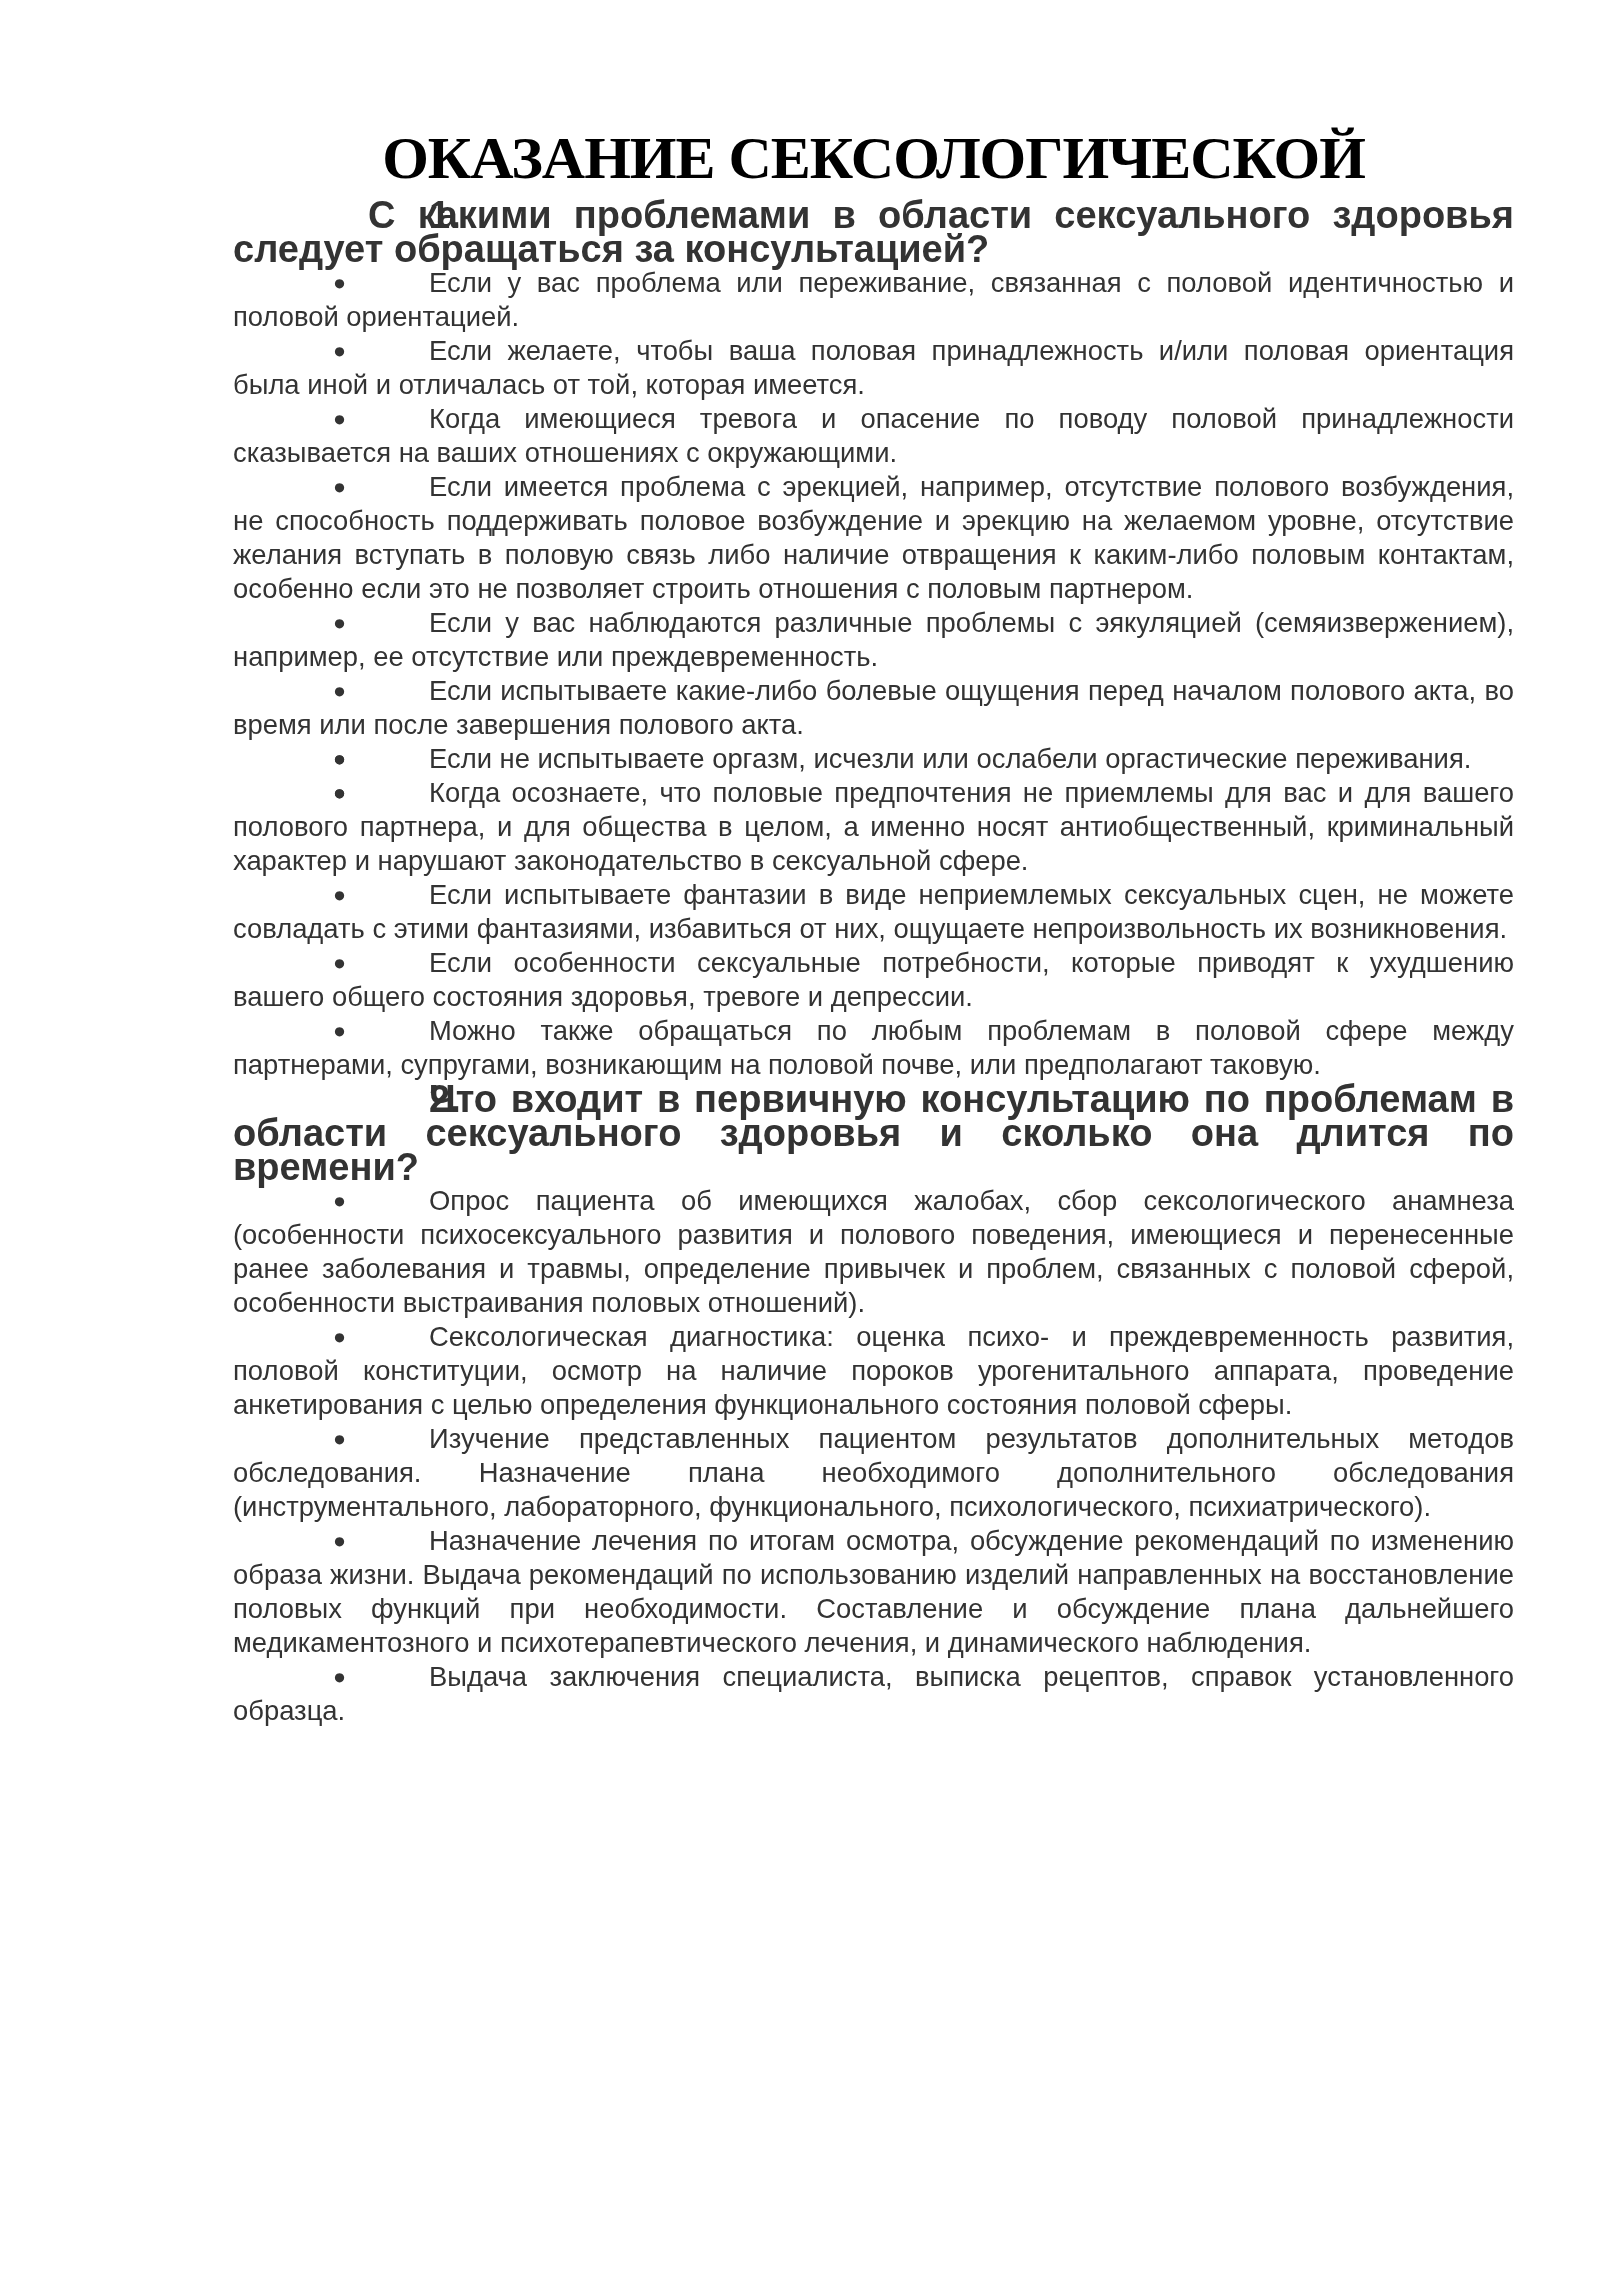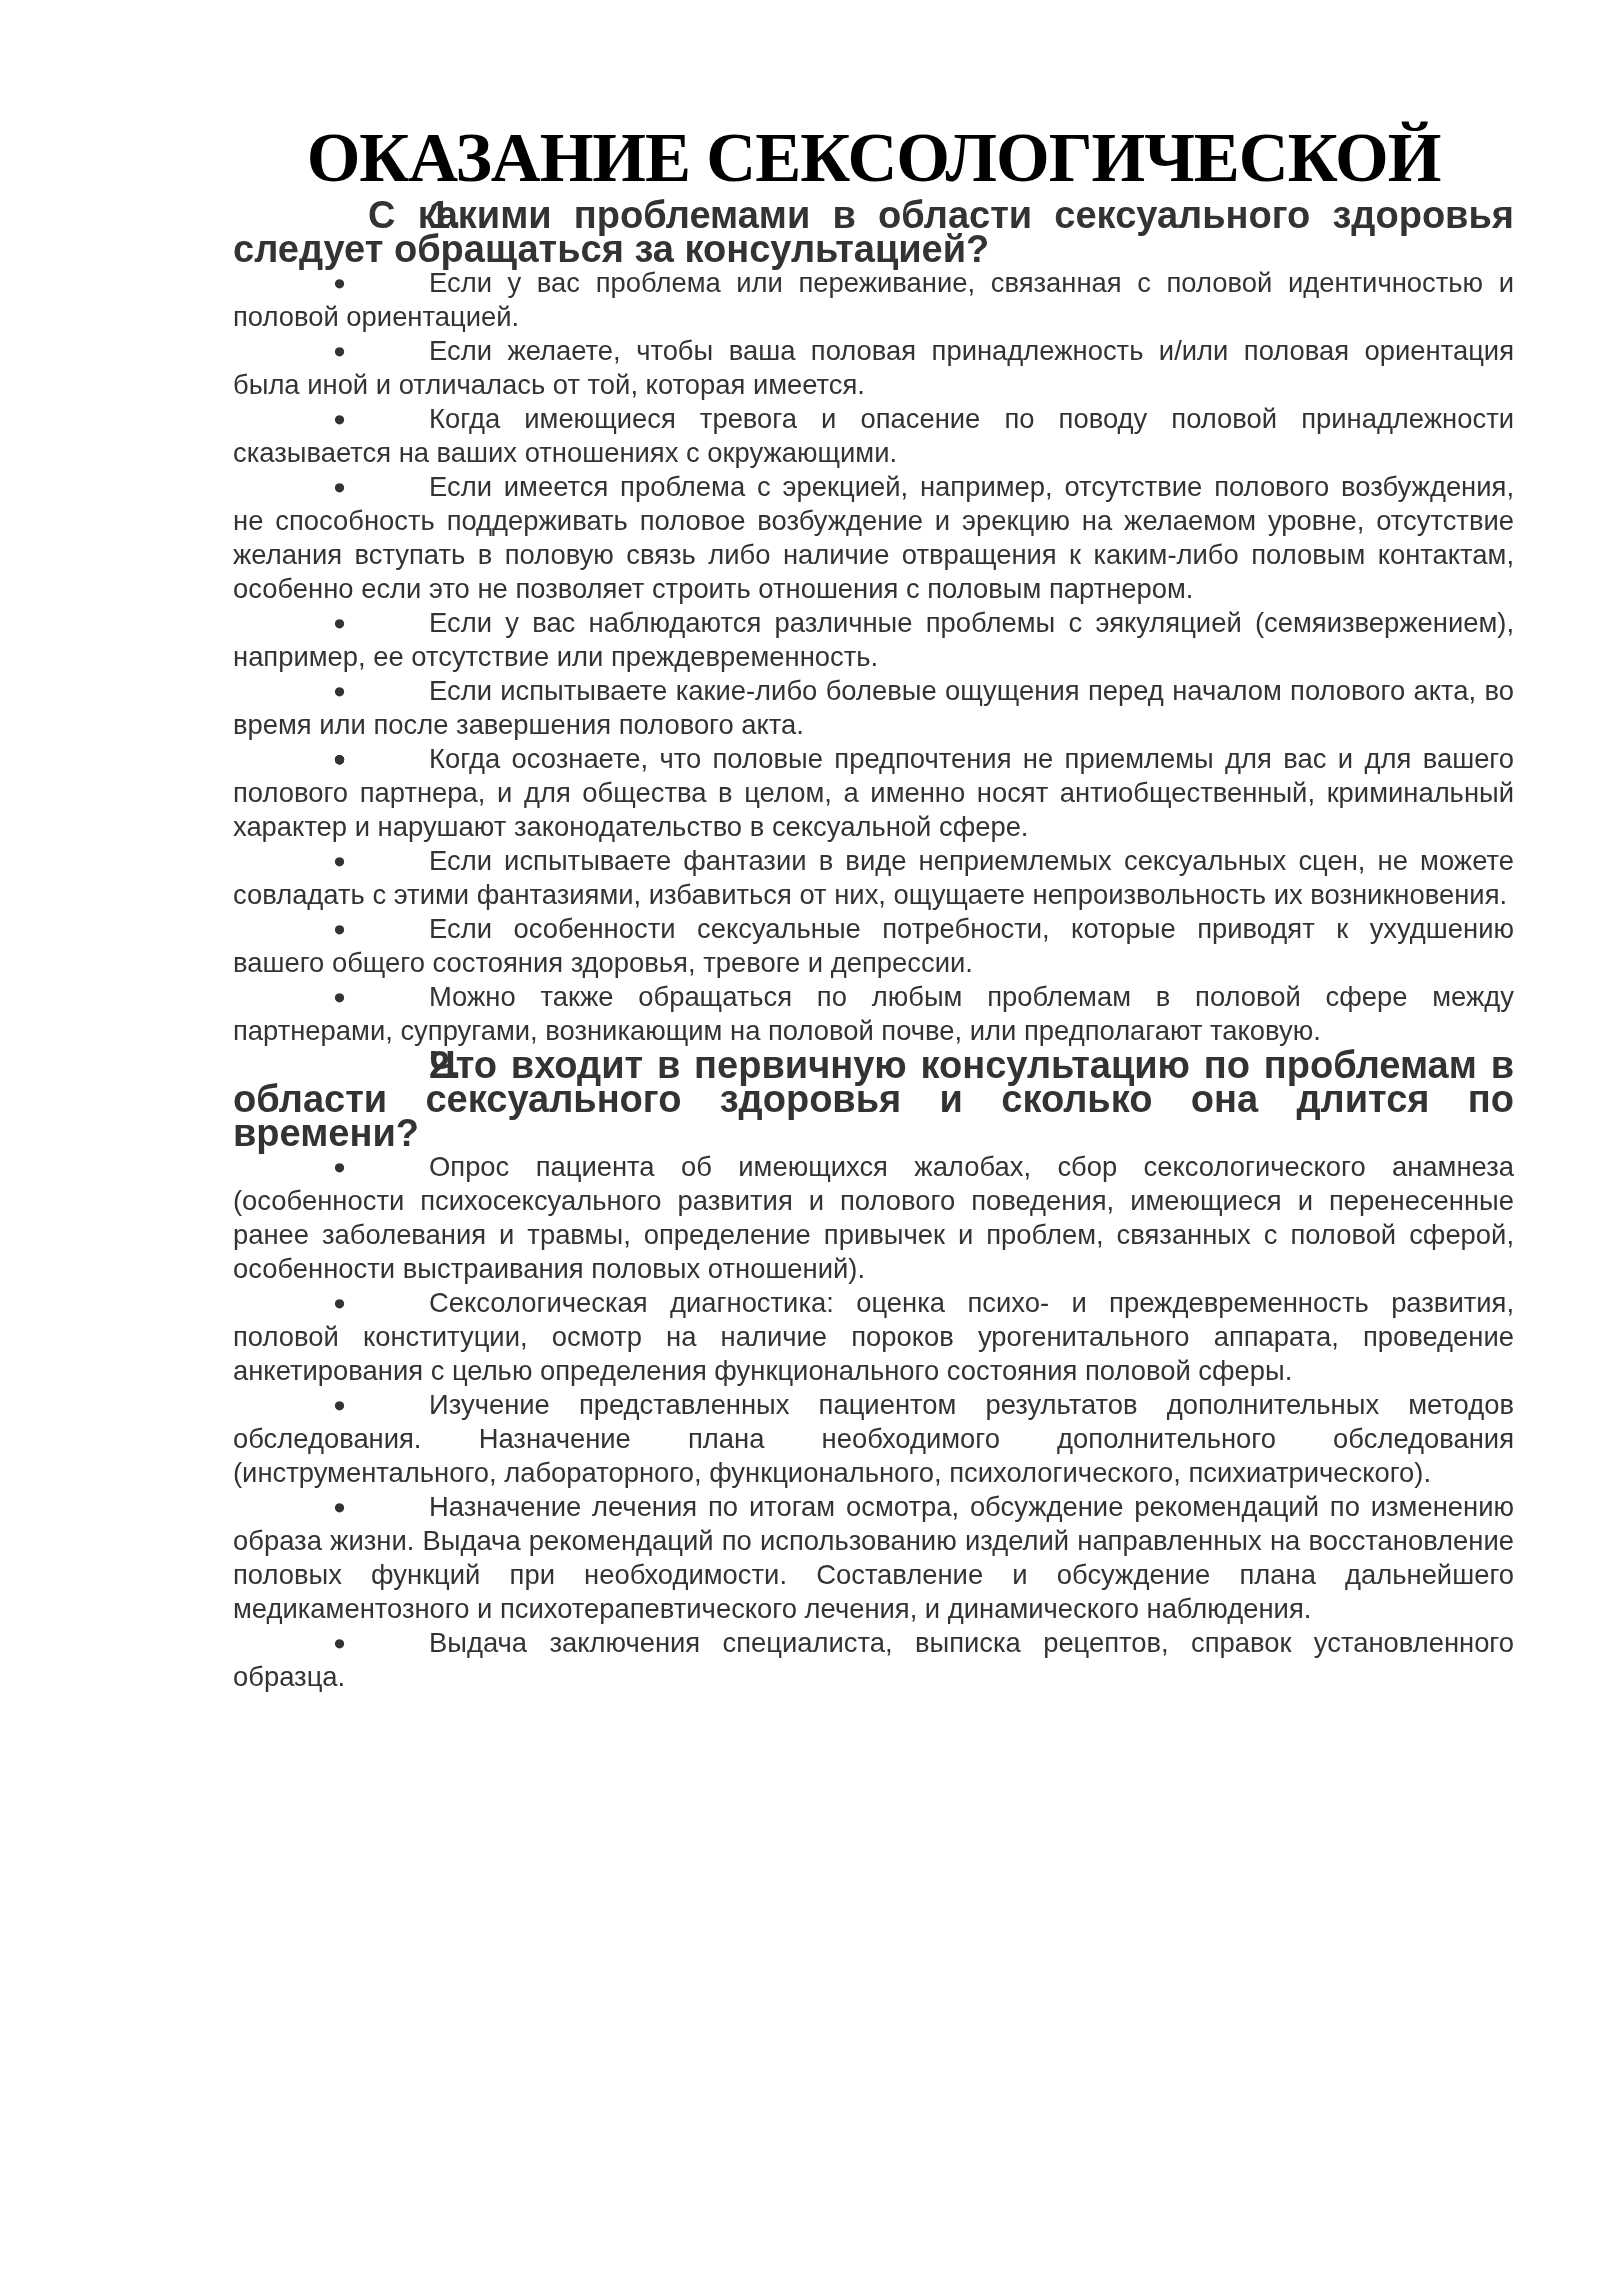--- a/index.html
+++ b/index.html
@@ -1,20 +1,20 @@
 <!DOCTYPE html>
 <html><head>
 <meta charset="utf-8">
 <style>
   html, body { margin: 0; padding: 0; background: #ffffff; }
   body { width: 1621px; height: 2293px; position: relative; overflow: hidden; }
   .page { position: absolute; left: 233px; top: 118px; width: 1281px; color: #333333; }
   .title {
     font-family: "Liberation Serif", serif; font-weight: bold; color: #000000;
-    font-size: 69px; line-height: 80px; text-align: center; margin: 0;
+    font-size: 60px; line-height: 80px; text-align: center; margin: 0;
     letter-spacing: -1px;
   }
   .q {
     font-family: "Liberation Sans", sans-serif; font-weight: bold; color: #333333;
     font-size: 38px; line-height: 34px; text-align: justify; margin: 0;
     text-indent: 98px;
   }
   .q .num { display: inline-block; }
   .q1 { margin-top: 0px; }
   .q1 .num { width: 37px; }
@@ -40,21 +40,21 @@
 
   <p class="q q1"><span class="num">1.</span><span>С какими проблемами в области сексуального здоровья следует обращаться за консультацией?</span></p>
   <ul id="list0">
       <li><span class="bullet">●</span><span>Если у вас проблема или переживание, связанная с половой идентичностью и половой ориентацией.</span></li>
       <li><span class="bullet">●</span><span>Если желаете, чтобы ваша половая принадлежность и/или половая ориентация была иной и отличалась от той, которая имеется.</span></li>
       <li><span class="bullet">●</span><span>Когда имеющиеся тревога и опасение по поводу половой принадлежности сказывается на ваших отношениях с окружающими.</span></li>
       <li><span class="bullet">●</span><span>Если имеется проблема с эрекцией, например, отсутствие полового возбуждения, не способность поддерживать половое возбуждение и эрекцию на желаемом уровне, отсутствие желания вступать в половую связь либо наличие отвращения к каким-либо половым контактам, особенно если это не позволяет строить отношения с половым партнером.</span></li>
       <li><span class="bullet">●</span><span>Если у вас наблюдаются различные проблемы с эякуляцией (семяизвержением), например, ее отсутствие или преждевременность.</span></li>
       <li><span class="bullet">●</span><span>Если испытываете какие-либо болевые ощущения перед началом полового акта, во время или после завершения полового акта.</span></li>
       <li><span class="bullet">●</span></li>
-      <li><span class="bullet">●</span></li>
+      <li><span class="bullet">●</span><span>Если не испытываете оргазм, исчезли или ослабели оргастические переживания.</span></li>
       <li><span class="bullet">●</span></li>
       <li><span class="bullet">●</span><span>Когда осознаете, что половые предпочтения не приемлемы для вас и для вашего полового партнера, и для общества в целом, а именно носят антиобщественный, криминальный характер и нарушают законодательство в сексуальной сфере.</span></li>
       <li><span class="bullet">●</span><span>Если испытываете фантазии в виде неприемлемых сексуальных сцен, не можете совладать с этими фантазиями, избавиться от них, ощущаете непроизвольность их возникновения.</span></li>
       <li><span class="bullet">●</span><span>Если особенности сексуальные потребности, которые приводят к ухудшению вашего общего состояния здоровья, тревоге и депрессии.</span></li>
       <li><span class="bullet">●</span><span>Можно также обращаться по любым проблемам в половой сфере между партнерами, супругами, возникающим на половой почве, или предполагают таковую.</span></li>
     </ul>
 
   <p class="q q2"><span class="num">2.</span><span>Что входит в первичную консультацию по проблемам в области сексуального здоровья и сколько она длится по времени?</span></p>
   <ul id="list1">
       <li><span class="bullet">●</span><span>Опрос пациента об имеющихся жалобах, сбор сексологического анамнеза (особенности психосексуального развития и полового поведения, имеющиеся и перенесенные ранее заболевания и травмы, определение привычек и проблем, связанных с половой сферой, особенности выстраивания половых отношений).</span></li>

